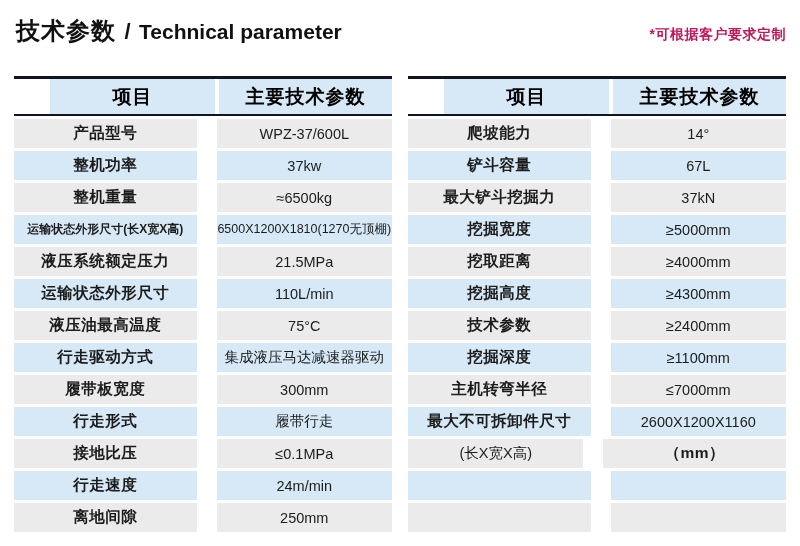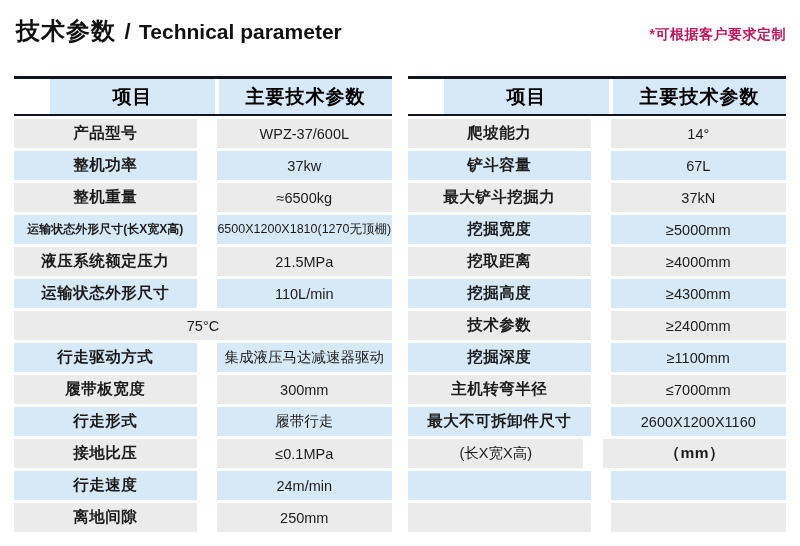--- a/index.html
+++ b/index.html
@@ -96,20 +96,21 @@
         </div>
         <div class="trow">
           <div class="cell c-label lbl">液压系统额定压力</div>
           <div class="cell c-value val">21.5MPa</div>
         </div>
         <div class="trow">
           <div class="cell c-label lbl">运输状态外形尺寸</div>
           <div class="cell c-value val">110L/min</div>
         </div>
         <div class="trow">
+          <div class="cell c-label lbl">液压油最高温度</div>
           <div class="cell c-value val">75°C</div>
         </div>
         <div class="trow">
           <div class="cell c-label lbl">行走驱动方式</div>
           <div class="cell c-value val">集成液压马达减速器驱动</div>
         </div>
         <div class="trow">
           <div class="cell c-label lbl">履带板宽度</div>
           <div class="cell c-value val">300mm</div>
         </div>

